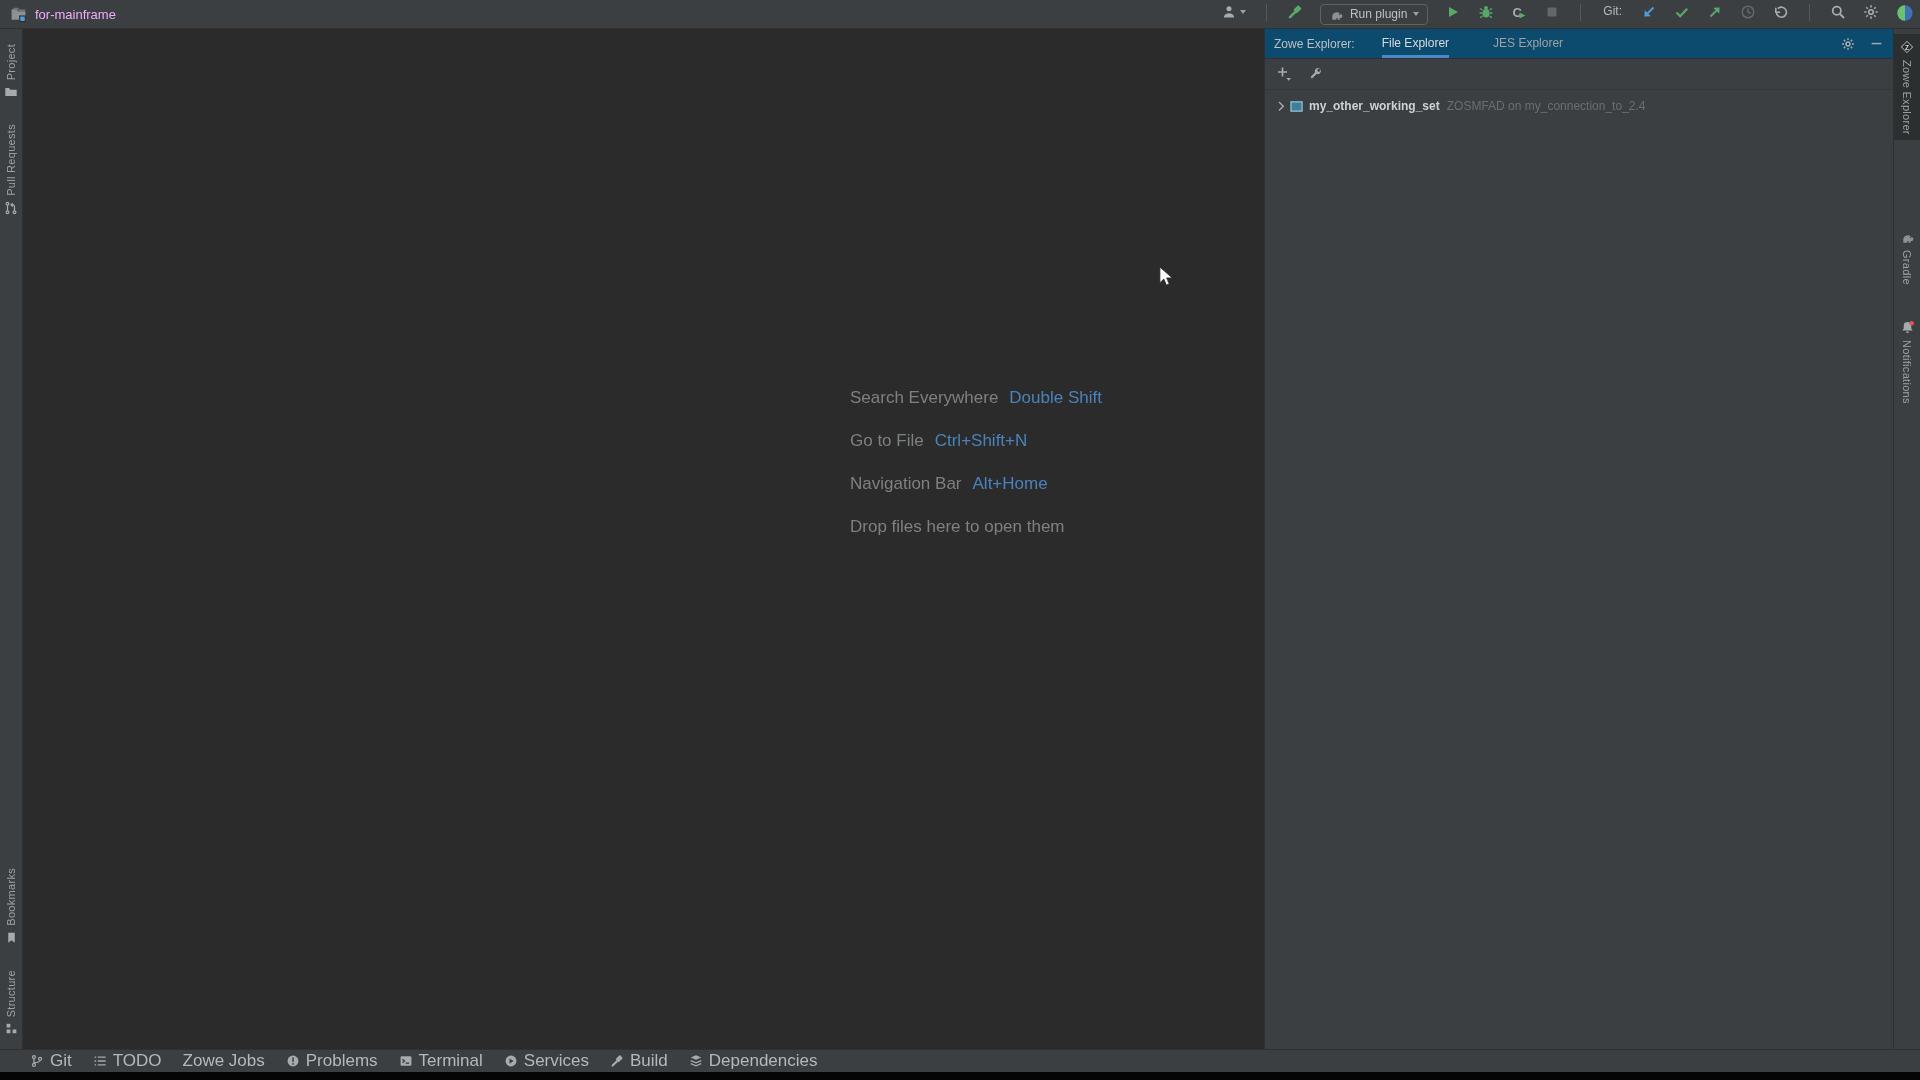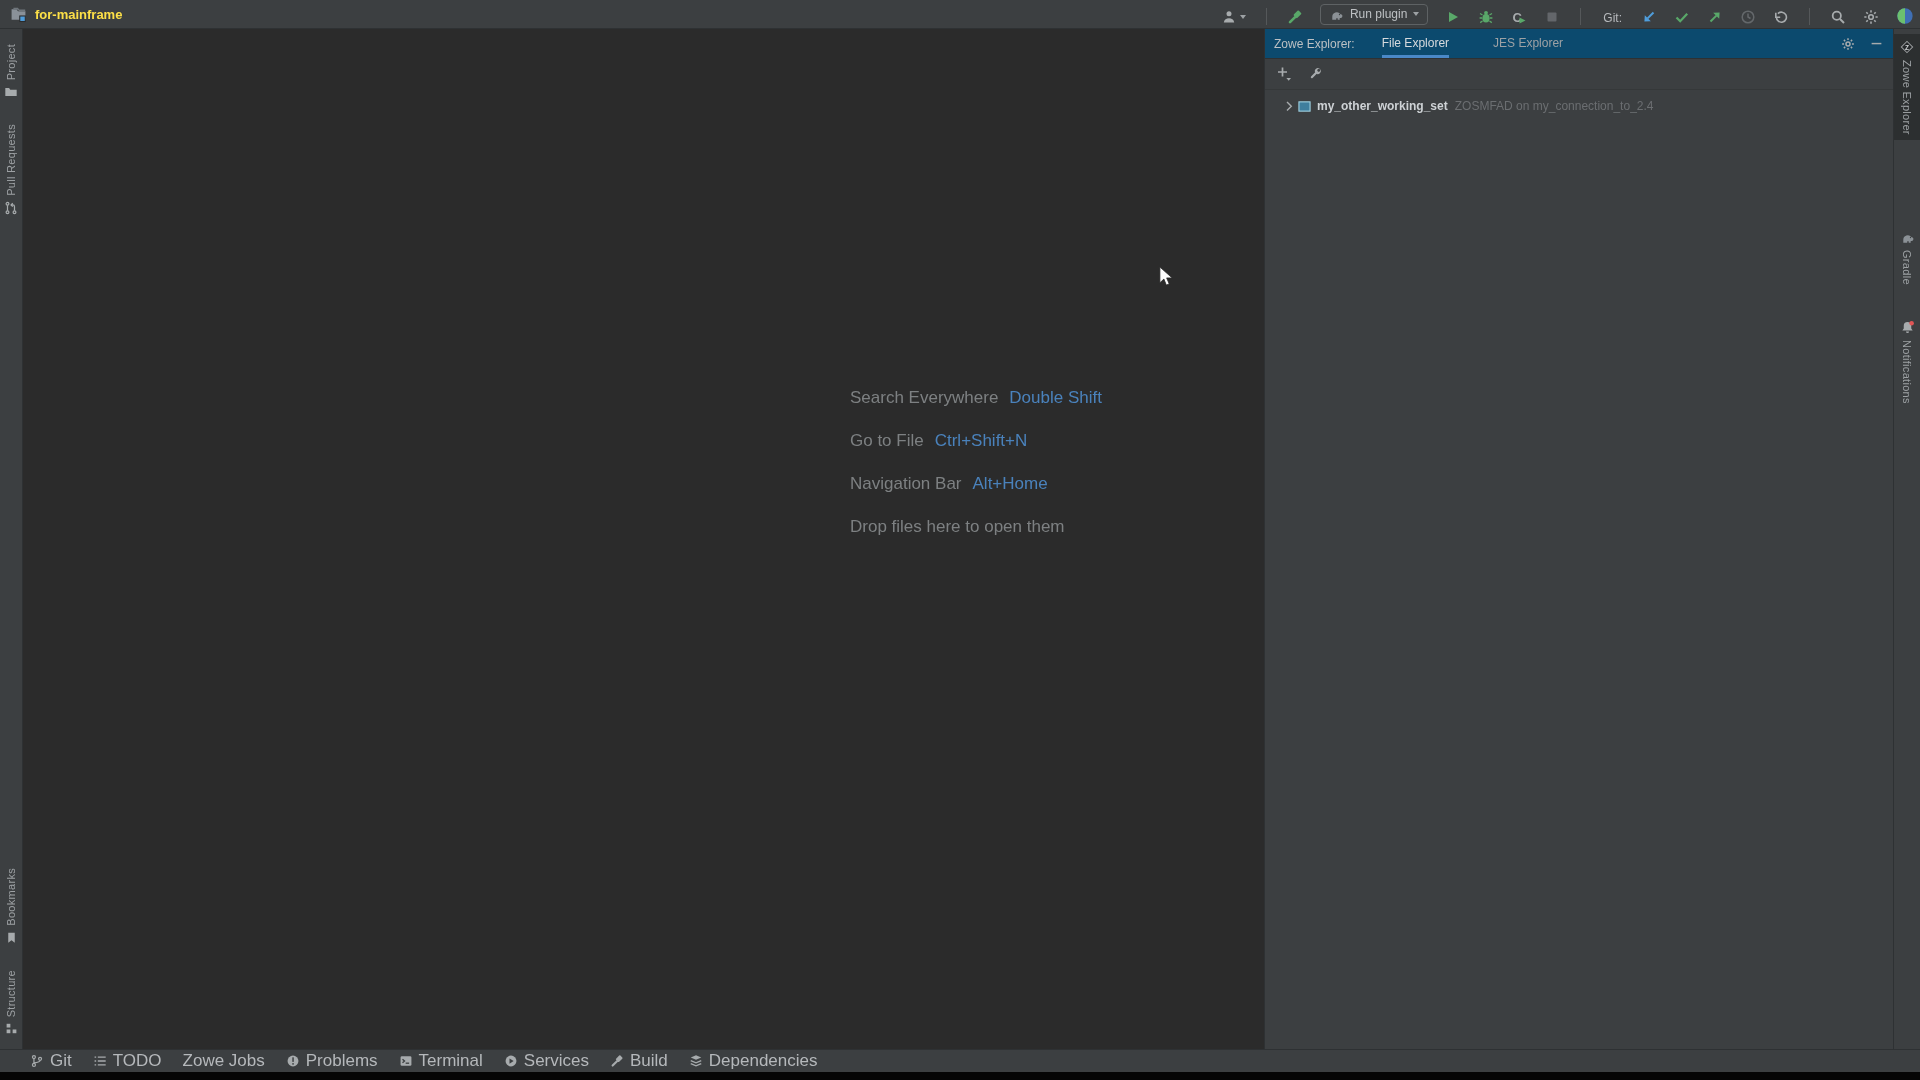--- a/index.html
+++ b/index.html
@@ -12,22 +12,22 @@
   svg { display:block; }
 
   
   .titlebar {
     position:absolute; top:0; left:0; right:0; height:29px;
     background:#3c3f41; border-bottom:1px solid #2e3133;
     display:flex; align-items:center; justify-content:space-between;
     padding:0 6px 0 10px;
   }
   .tb-left { display:flex; align-items:center; gap:8px; }
-  .tb-title { color:#fde047; font-size:13px; font-weight:bold; }
-  .tb-right { display:flex; align-items:flex-end; gap:17px; }
+  .tb-title { color:#f0abfc; font-size:13px; font-weight:normal; }
+  .tb-right { display:flex; align-items:flex-start; gap:17px; }
   .tb-divider { width:1px; height:17px; background:#55585a; margin:0 3px; }
   .caret { width:0; height:0; border-left:3.5px solid transparent; border-right:3.5px solid transparent; border-top:4px solid #9da1a4; }
   .user-group { display:flex; align-items:center; gap:3px; }
   .run-btn {
     display:flex; align-items:center; gap:6px; height:21px;
     border:1px solid #5e6264; border-radius:4px; padding:0 8px;
     color:#bdc0c3; font-size:12px; background:#3c3f41;
   }
   .git-label { color:#b7babd; font-size:12px; margin:0 2px; }
 
@@ -63,21 +63,21 @@
     height:30px; background:#0c4a6e; border-bottom:1px solid #2e3133;
     display:flex; align-items:stretch; padding:0 10px 0 9px;
   }
   .z-title { color:#bcc0c3; font-size:12px; margin-right:27px; display:flex; align-items:center; }
   .z-tabs { display:flex; gap:44px; }
   .z-tab { display:flex; align-items:center; font-size:12px; color:#9da1a4; border-bottom:3px solid transparent; padding-top:2px; cursor:default; }
   .z-tab.selected { color:#d7dadd; border-bottom-color:#4a88c7; }
   .z-header-right { margin-left:auto; display:flex; align-items:center; gap:15px; }
   .z-toolbar { height:31px; display:flex; align-items:center; gap:15px; padding:0 11px; border-bottom:1px solid #353839; }
   .z-tree { padding-top:5px; }
-  .z-row { height:22px; display:flex; align-items:center; font-size:12px; padding-left:16px; cursor:default; }
+  .z-row { height:22px; display:flex; align-items:center; font-size:12px; padding-left:8px; cursor:default; }
   .z-chevron { width:17px; display:flex; justify-content:center; align-items:center; }
   .z-ws-icon { margin-right:6px; }
   .z-name { font-weight:bold; color:#ced2d5; }
   .z-detail { color:#6b6e71; margin-left:7px; }
 
   
   .bottombar {
     position:absolute; left:0; right:0; bottom:8px; height:23px;
     background:#3c3f41; border-top:1px solid #2e3133;
     display:flex; align-items:center; gap:21px; padding-left:30px;

